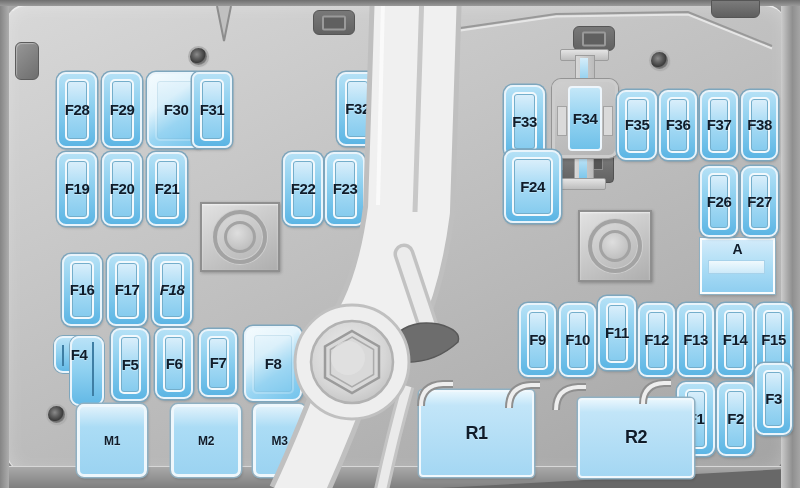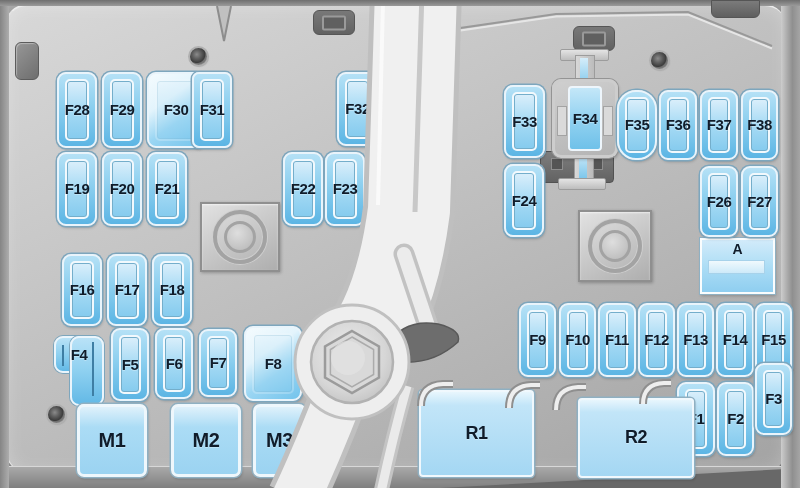--- a/index.html
+++ b/index.html
@@ -31,21 +31,21 @@
     box-shadow:inset 0 0 0 1px #74aecb;}
   .fuse-hl{background:linear-gradient(145deg,#f4fbfe 0%,#e3f4fc 35%,#9bd6f3 62%,#74c4ec 100%);padding-left:16px;}
   .fuse-hl .fuse-slot{opacity:.25;}
   .flabel{position:absolute;left:50%;top:50%;transform:translate(-50%,-52%);font-weight:bold;font-size:15px;
     color:var(--label-ink,#101c2a);white-space:nowrap;letter-spacing:-.4px;text-shadow:0 1px 0 rgba(255,255,255,.3);}
 
   
   .module{position:absolute;border-radius:7px;border:3px solid #eef7fc;
     background:linear-gradient(180deg,#dff1fb 0%,#abdcf5 30%,#9bd3f1 100%);
     box-shadow:0 0 0 1.5px #8fb0c2,1px 2px 3px rgba(0,0,0,.22);}
-  .module .flabel{font-size:20px;}
+  .module .flabel{font-size:12px;}
   .relay{position:absolute;border-radius:4px;border:2px solid #f0f8fd;
     background:linear-gradient(180deg,#e8f6fd 0%,#c2e5f8 16%,#a4d7f3 100%);
     box-shadow:0 0 0 1.5px #8fb0c2,1px 2px 3px rgba(0,0,0,.22);}
   .relay .flabel{font-size:18px;}
 
   
   .f4-part{position:absolute;border-radius:9px;border:2px solid #eaf5fc;
     background:linear-gradient(180deg,#b9e2f7 0%,#8ed0f0 50%,#63b9e6 100%);box-shadow:0 0 0 1px #7da6bd;}
   .f4-tick{position:absolute;width:2px;background:#3e7ea4;}
 
@@ -191,21 +191,21 @@
         <div class="flabel">F23</div>
       </div>
       <div class="fuse" style="left: 62px; top: 254px; width: 36px; height: 68px;">
         <div class="fuse-slot"></div>
         <div class="flabel">F16</div>
       </div>
       <div class="fuse" style="left: 107px; top: 254px; width: 36px; height: 68px;">
         <div class="fuse-slot"></div>
         <div class="flabel">F17</div>
       </div>
-      <div class="fuse" style="left: 152px; top: 254px; width: 36px; height: 68px;">
+      <div class="fuse" style="left: 152px; top: 254px; width: 36px; height: 68px; font-style: italic;">
         <div class="fuse-slot"></div>
         <div class="flabel">F18</div>
       </div>
       <div class="fuse" style="left: 111px; top: 328px; width: 34px; height: 69px;">
         <div class="fuse-slot"></div>
         <div class="flabel">F5</div>
       </div>
       <div class="fuse" style="left: 155px; top: 328px; width: 34px; height: 67px;">
         <div class="fuse-slot"></div>
         <div class="flabel">F6</div>
@@ -215,57 +215,57 @@
         <div class="flabel">F7</div>
       </div>
       <div class="fuse fuse-hl" style="left: 244px; top: 326px; width: 38px; height: 71px;">
         <div class="fuse-slot"></div>
         <div class="flabel">F8</div>
       </div>
       <div class="fuse" style="left: 504px; top: 85px; width: 37px; height: 69px;">
         <div class="fuse-slot"></div>
         <div class="flabel">F33</div>
       </div>
-      <div class="fuse" style="left: 617px; top: 90px; width: 36px; height: 66px; border-radius: 19px;">
+      <div class="fuse" style="left: 617px; top: 90px; width: 36px; height: 66px;">
         <div class="fuse-slot"></div>
         <div class="flabel">F35</div>
       </div>
       <div class="fuse" style="left: 659px; top: 90px; width: 34px; height: 66px;">
         <div class="fuse-slot"></div>
         <div class="flabel">F36</div>
       </div>
       <div class="fuse" style="left: 700px; top: 90px; width: 34px; height: 66px;">
         <div class="fuse-slot"></div>
         <div class="flabel">F37</div>
       </div>
       <div class="fuse" style="left: 741px; top: 90px; width: 33px; height: 66px;">
         <div class="fuse-slot"></div>
         <div class="flabel">F38</div>
       </div>
-      <div class="fuse" style="left: 504px; top: 164px; width: 36px; height: 69px;">
+      <div class="fuse" style="left: 504px; top: 150px; width: 36px; height: 69px; padding-left: 17px;">
         <div class="fuse-slot"></div>
         <div class="flabel">F24</div>
       </div>
       <div class="fuse" style="left: 700px; top: 166px; width: 34px; height: 67px;">
         <div class="fuse-slot"></div>
         <div class="flabel">F26</div>
       </div>
       <div class="fuse" style="left: 741px; top: 166px; width: 33px; height: 67px;">
         <div class="fuse-slot"></div>
         <div class="flabel">F27</div>
       </div>
       <div class="fuse" style="left: 519px; top: 303px; width: 33px; height: 70px;">
         <div class="fuse-slot"></div>
         <div class="flabel">F9</div>
       </div>
       <div class="fuse" style="left: 559px; top: 303px; width: 33px; height: 70px;">
         <div class="fuse-slot"></div>
         <div class="flabel">F10</div>
       </div>
-      <div class="fuse" style="left: 598px; top: 303px; width: 34px; height: 70px;">
+      <div class="fuse" style="left: 598px; top: 296px; width: 34px; height: 70px;">
         <div class="fuse-slot"></div>
         <div class="flabel">F11</div>
       </div>
       <div class="fuse" style="left: 638px; top: 303px; width: 33px; height: 70px;">
         <div class="fuse-slot"></div>
         <div class="flabel">F12</div>
       </div>
       <div class="fuse" style="left: 677px; top: 303px; width: 33px; height: 70px;">
         <div class="fuse-slot"></div>
         <div class="flabel">F13</div>

